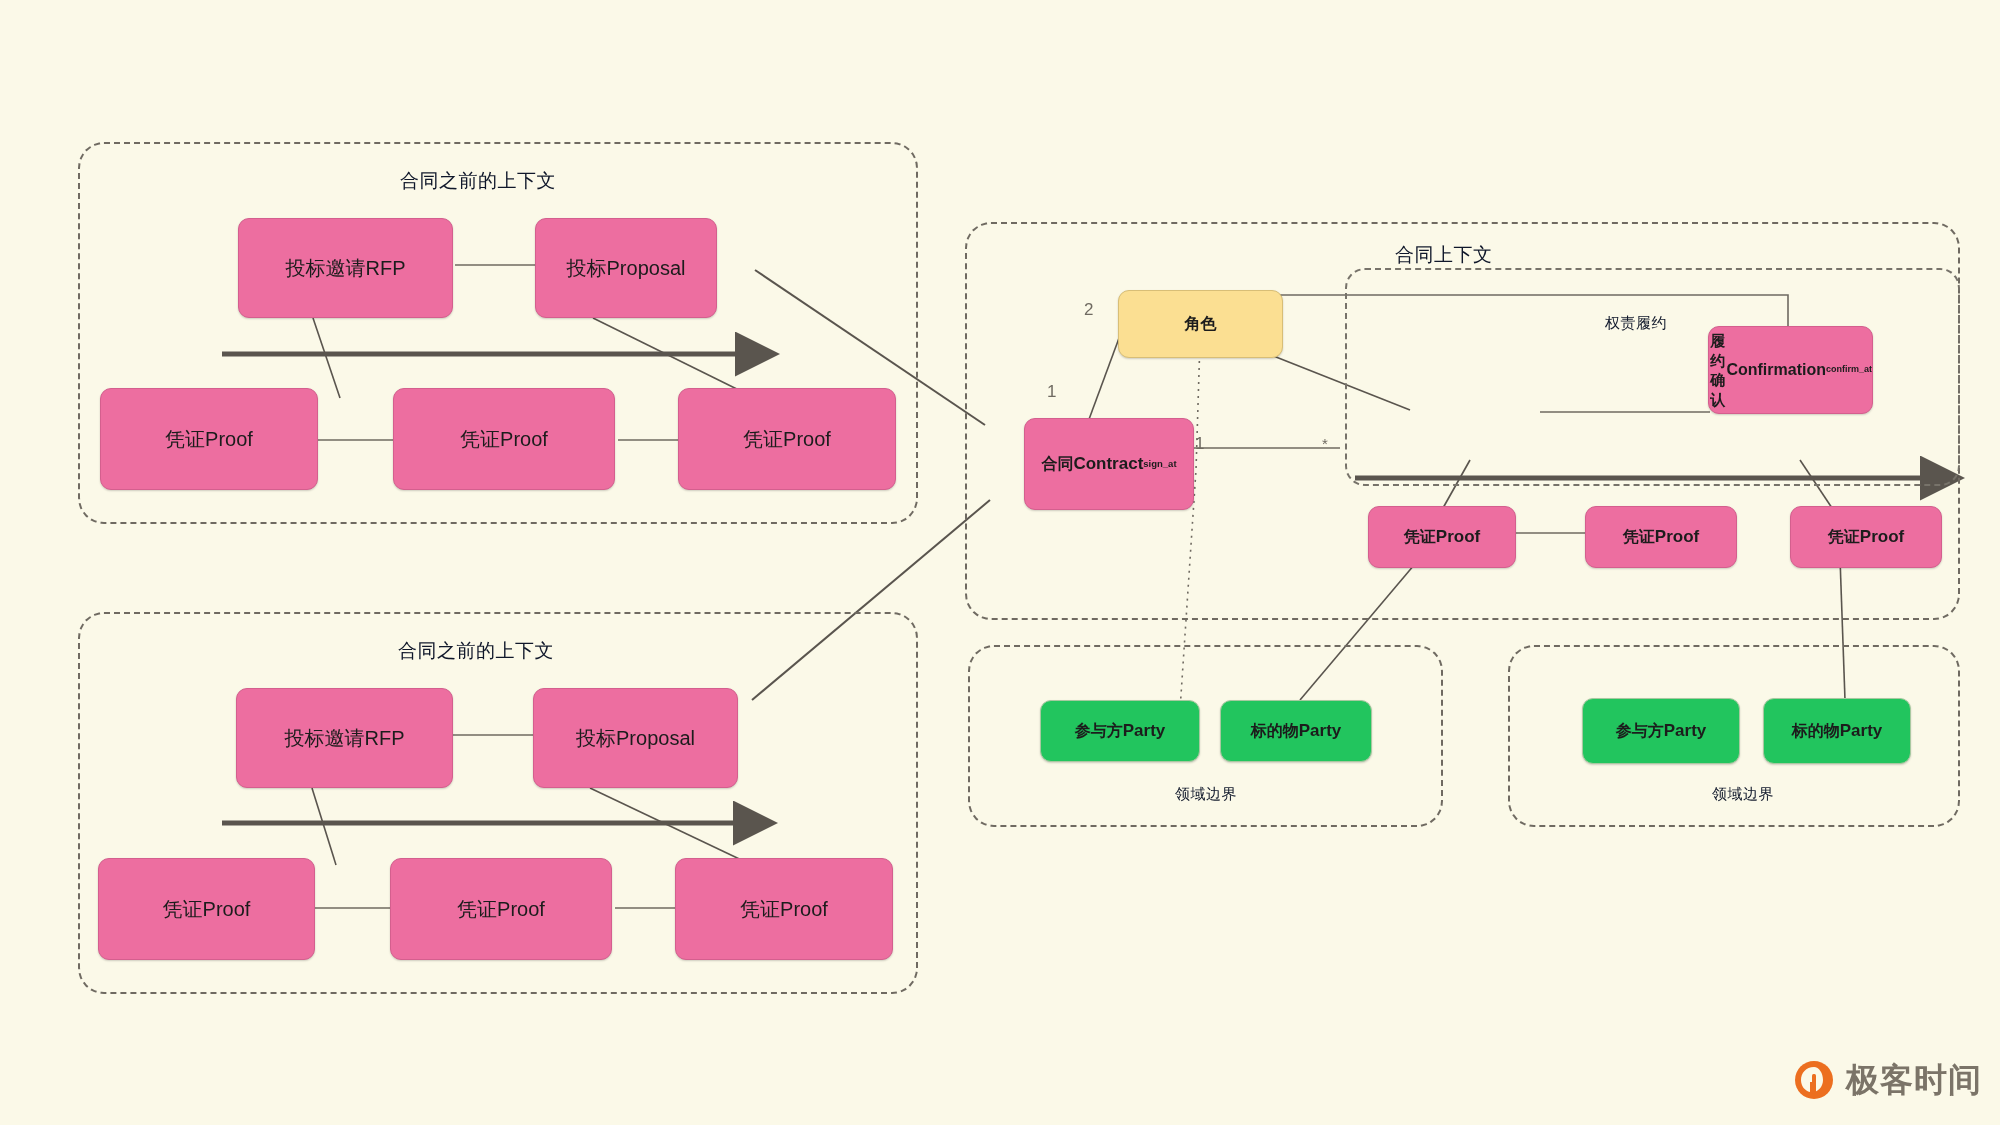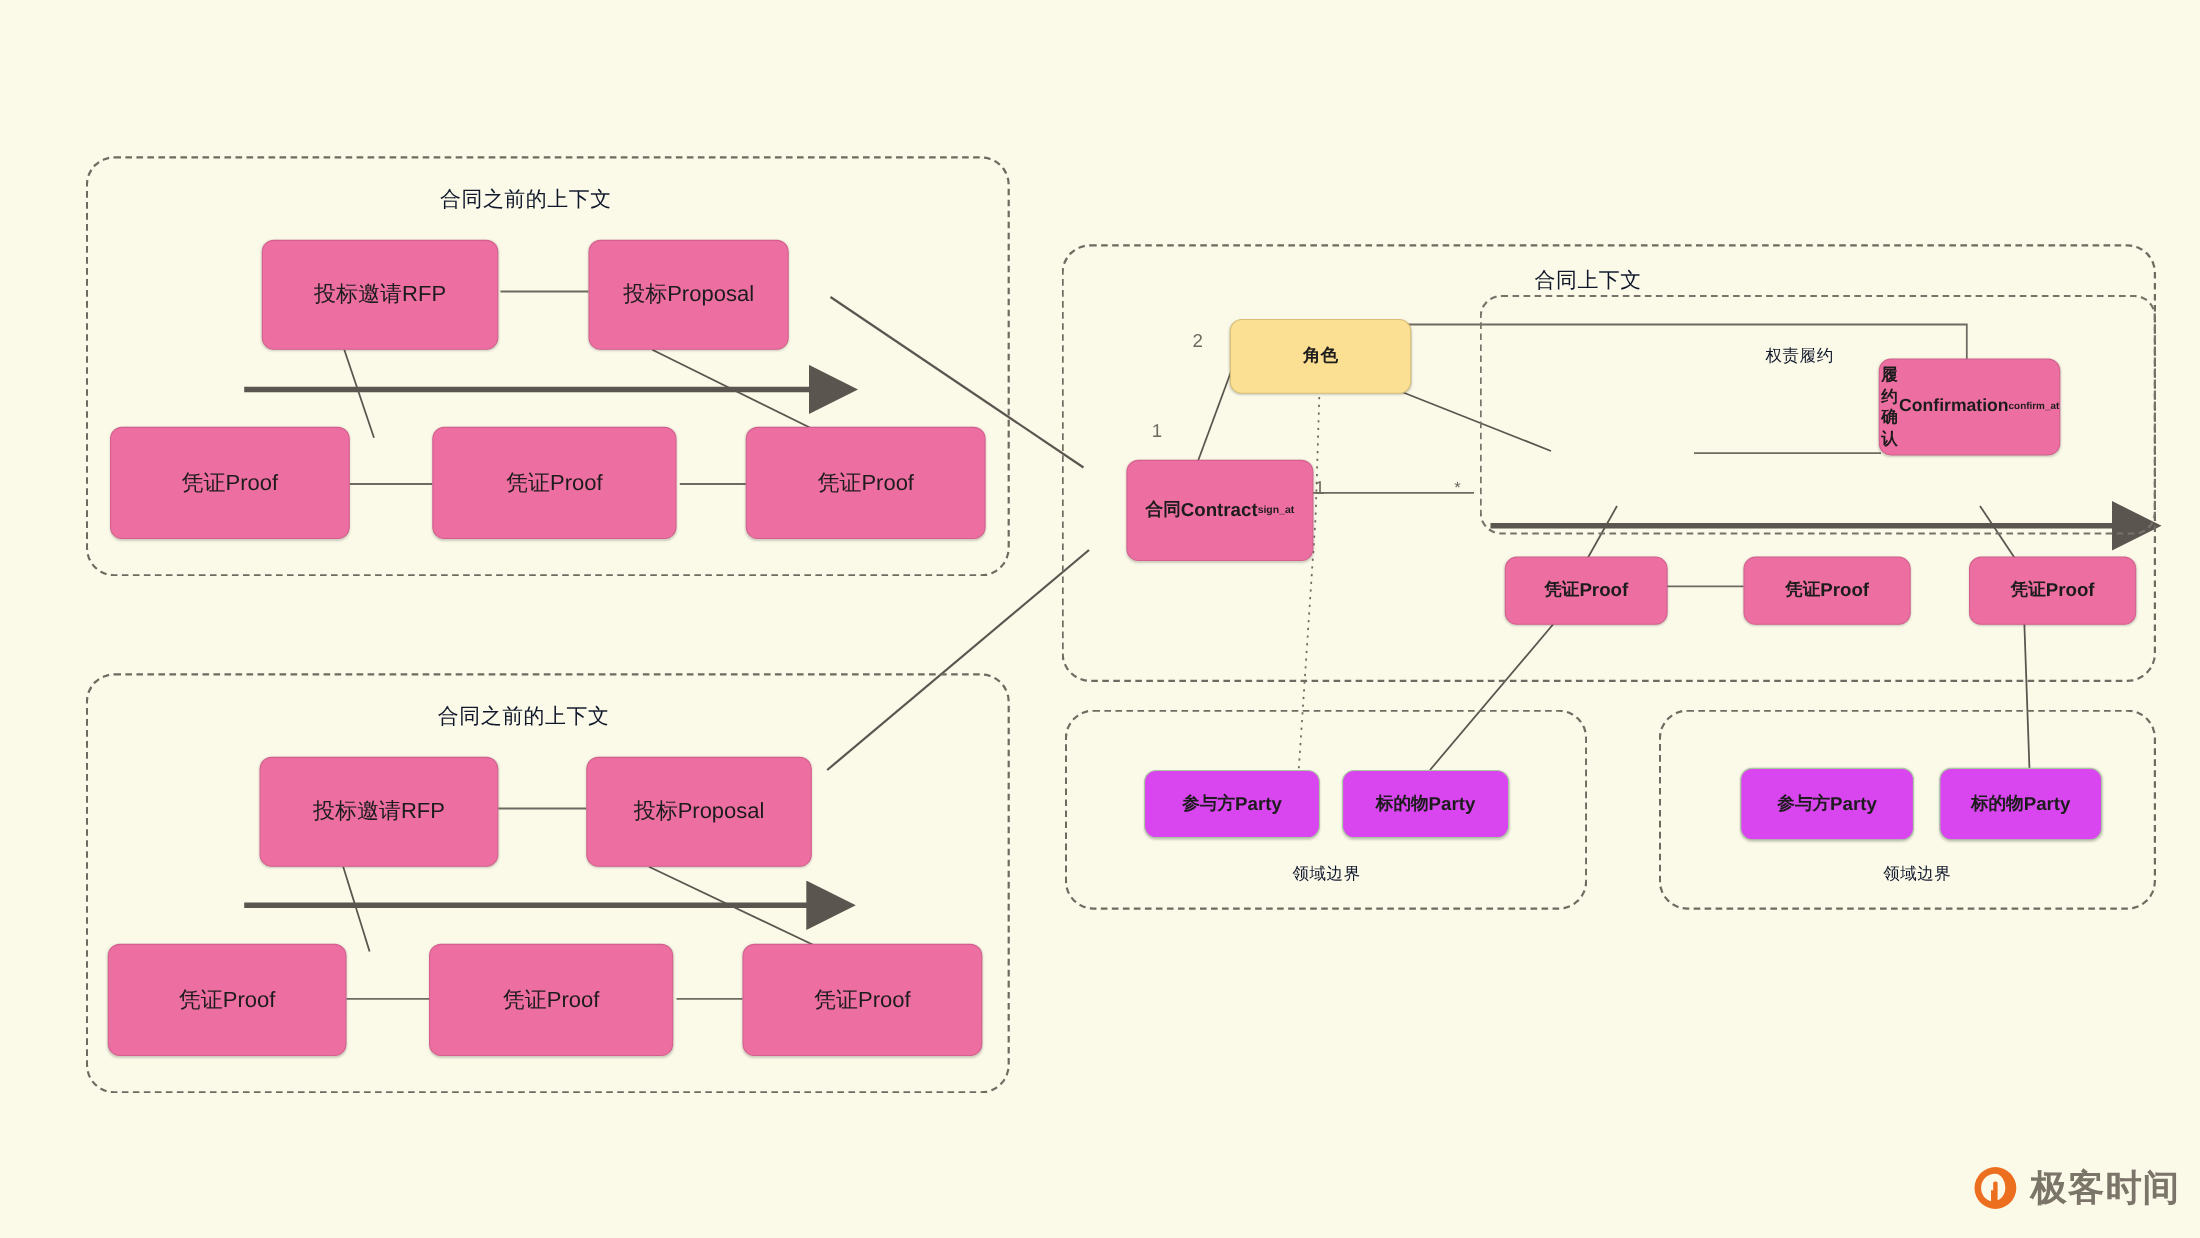--- a/index.html
+++ b/index.html
@@ -60,21 +60,21 @@
     border: 1px solid #d45f8e;
     color: #1c1c1c;
   }
   .node.yellow {
     background: #fbdf92;
     border: 1px solid #d8be76;
     color: #1c1c1c;
     align-items: center;
   }
   .node.green {
-    background: #d946ef;
+    background: #22c55e;
     border: 1px solid #a8c9a0;
     color: #1c1c1c;
   }
   .n-cn {
     font-size: 20px;
     font-weight: 500;
   }
   .n-en {
     font-size: 20px;
   }

